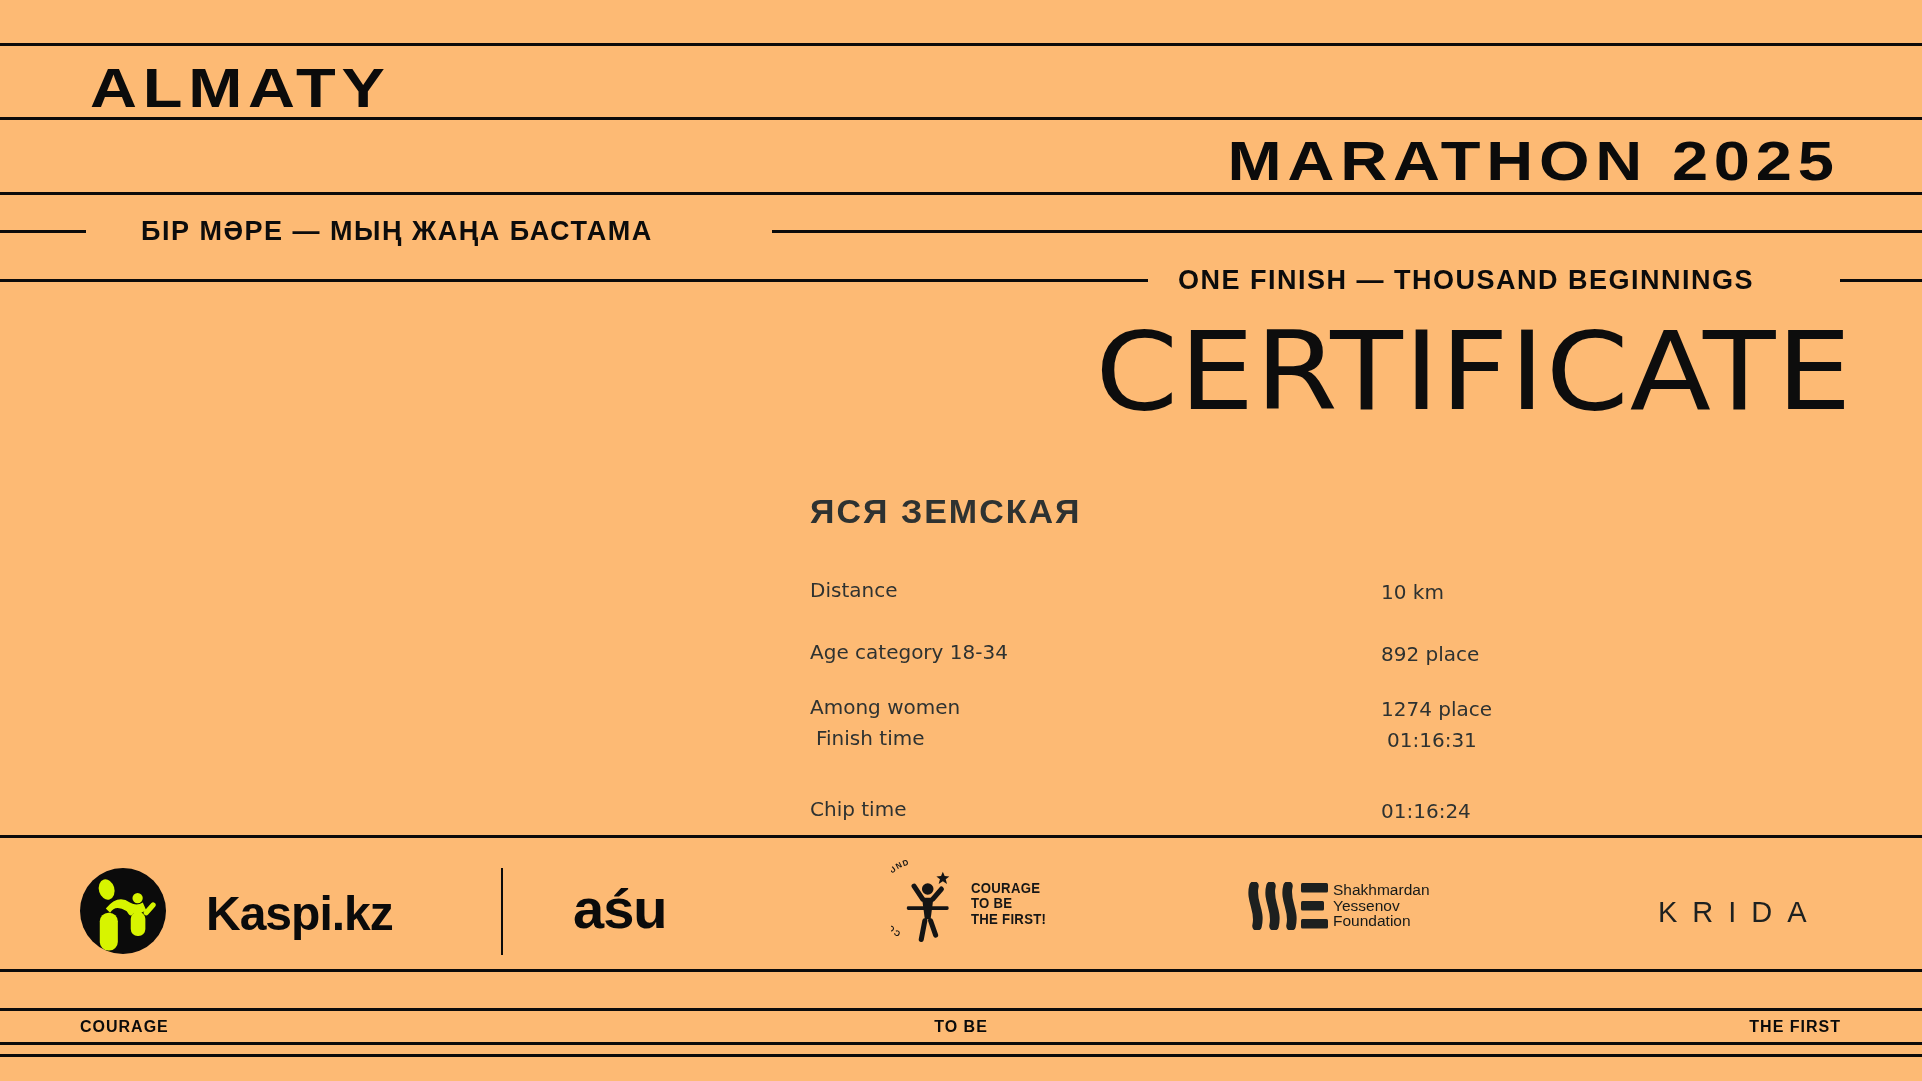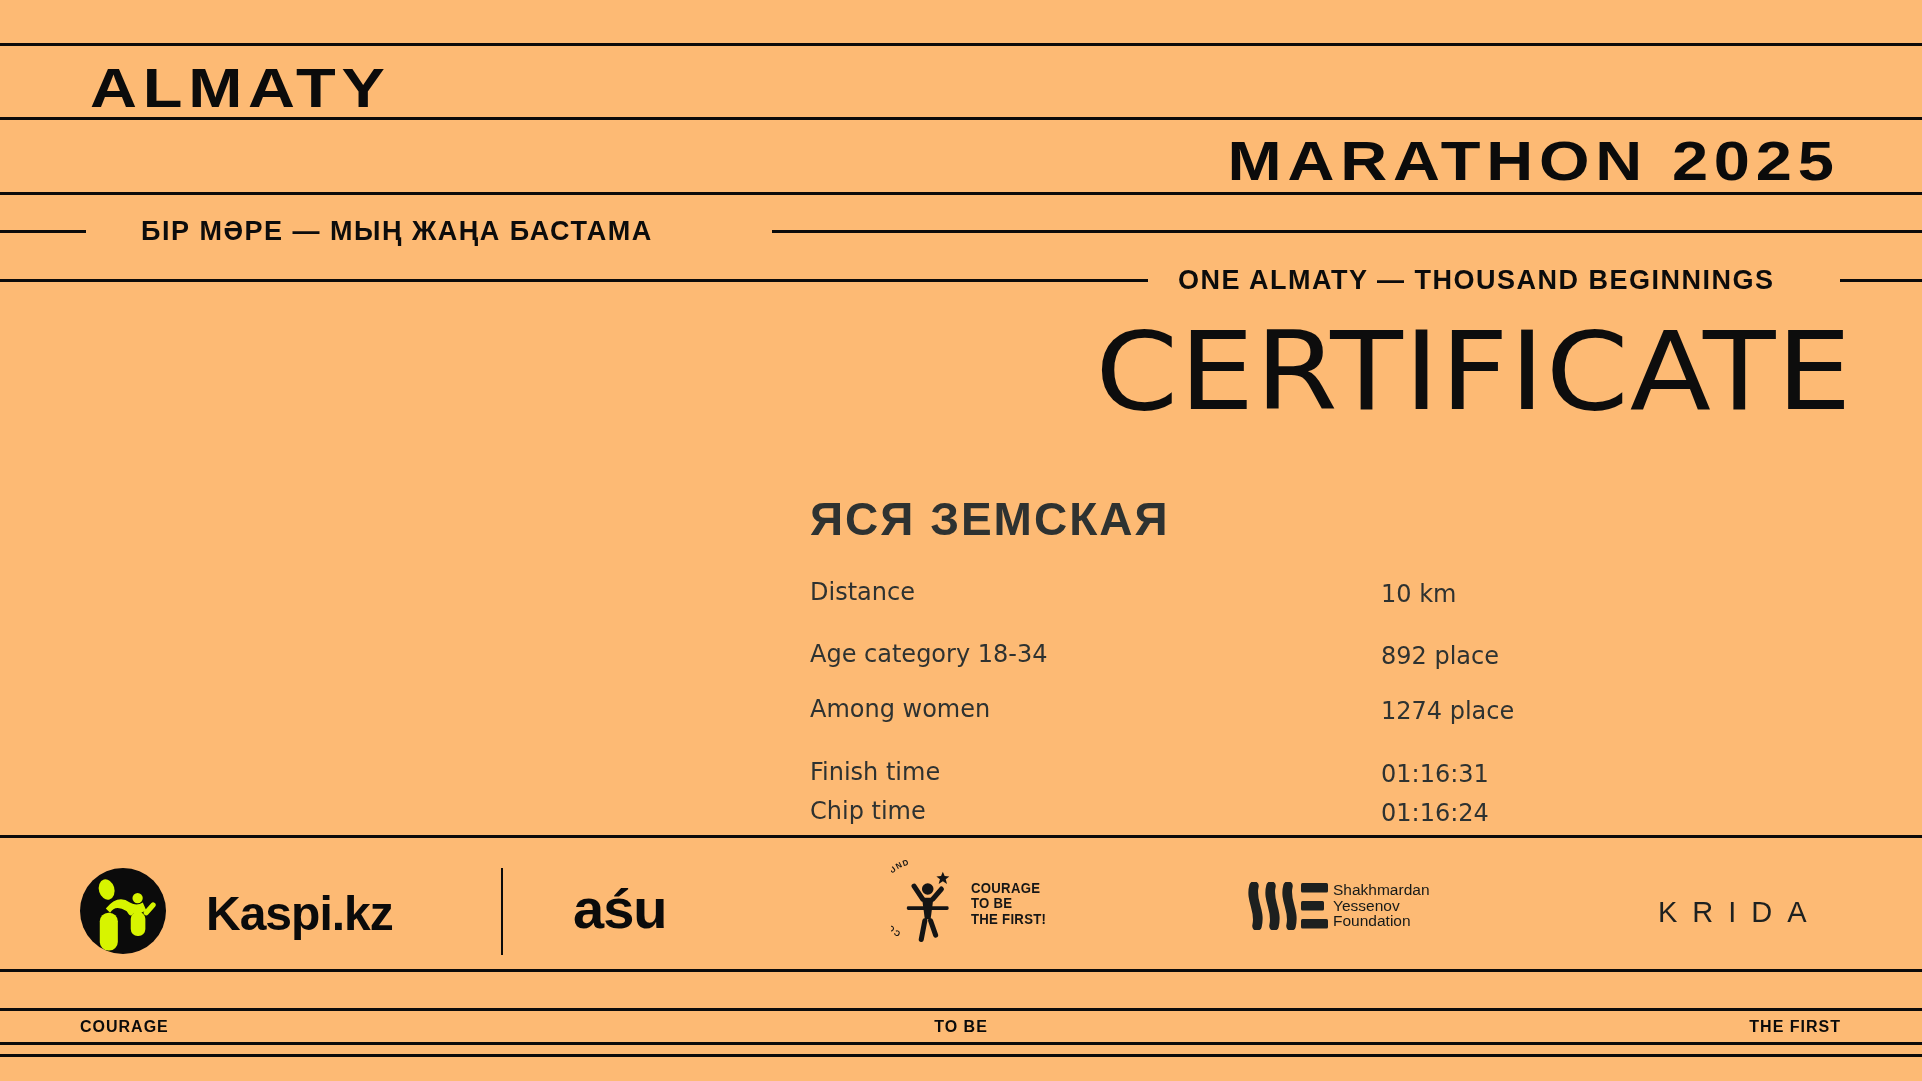--- a/index.html
+++ b/index.html
@@ -27,32 +27,32 @@
   .certificate-title{
     position:absolute; top:318px; right:69px;
     font-family:"DejaVu Sans","Liberation Sans",sans-serif;
     font-size:108px; font-weight:400; line-height:1; letter-spacing:1px;
     transform:scaleX(1.10); transform-origin:right center; white-space:nowrap;
     color:#0d0d0d;
   }
 
   .participant-name{
     position:absolute; left:810px; top:492px;
-    font-size:46px; font-weight:700; letter-spacing:2px; color:#2e3231;
+    font-size:34px; font-weight:700; letter-spacing:2px; color:#2e3231;
     white-space:nowrap;
   }
 
   .stats{position:absolute; left:810px; top:578px; width:800px;
     font-family:"DejaVu Sans","Liberation Sans",sans-serif; color:#2e3231;}
-  .stat-row{position:absolute; left:0; white-space:nowrap; font-size:24px; font-weight:500;}
+  .stat-row{position:absolute; left:0; white-space:nowrap; font-size:20px; font-weight:500;}
   .stat-row .value{position:absolute; left:571px; top:2px;}
   .stat-row:nth-child(1){top:0;}
   .stat-row:nth-child(2){top:62px;}
   .stat-row:nth-child(3){top:117px;}
-  .stat-row:nth-child(4){top:180px;}
+  .stat-row:nth-child(4){top:148px;margin-left:6px;}
   .stat-row:nth-child(5){top:219px;}
 
   .kaspi-group{position:absolute; left:80px; top:869px; height:88px; display:flex; align-items:center;}
   .kaspi-word{font-size:48px; font-weight:800; letter-spacing:-1px; margin-left:40px; color:#0b0b0b;}
   .asu-word{position:absolute; left:573px; top:876px; font-size:56px; font-weight:700; letter-spacing:-1px; color:#0b0b0b;}
 
   .cf-group{position:absolute; left:891px; top:860px; display:flex; align-items:center;}
   .cf-lines{margin-left:8px; font-size:14px; font-weight:600; line-height:15.5px;
     letter-spacing:.3px; transform:scaleX(.94); transform-origin:left center; color:#161616; white-space:nowrap;}
 
@@ -76,21 +76,21 @@
   <div class="rule" style="top:192px;left:0;width:1922px;"></div>
 
   <div class="display left" style="left:90px;top:60px;">ALMATY</div>
   <div class="display right" style="right:82px;top:133px;">MARATHON 2025</div>
 
   <div class="rule" style="top:230px;left:0;width:86px;"></div>
   <div class="slogan" style="left:141px;top:216px;">БІР МӘРЕ — МЫҢ ЖАҢА БАСТАМА</div>
   <div class="rule" style="top:230px;left:772px;width:1150px;"></div>
 
   <div class="rule" style="top:279px;left:0;width:1148px;"></div>
-  <div class="slogan" style="left:1178px;top:265px;">ONE ALMATY — THOUSAND BEGINNINGS</div>
+  <div class="slogan" style="left:1178px;top:265px;">ONE FINISH — THOUSAND BEGINNINGS</div>
   <div class="rule" style="top:279px;left:1840px;width:82px;"></div>
 
   <div class="certificate-title">CERTIFICATE</div>
 
   <div class="participant-name">ЯСЯ ЗЕМСКАЯ</div>
 
   <div class="stats">
     <div class="stat-row">
       <span>Distance</span>
       <span class="value">10 km</span>

